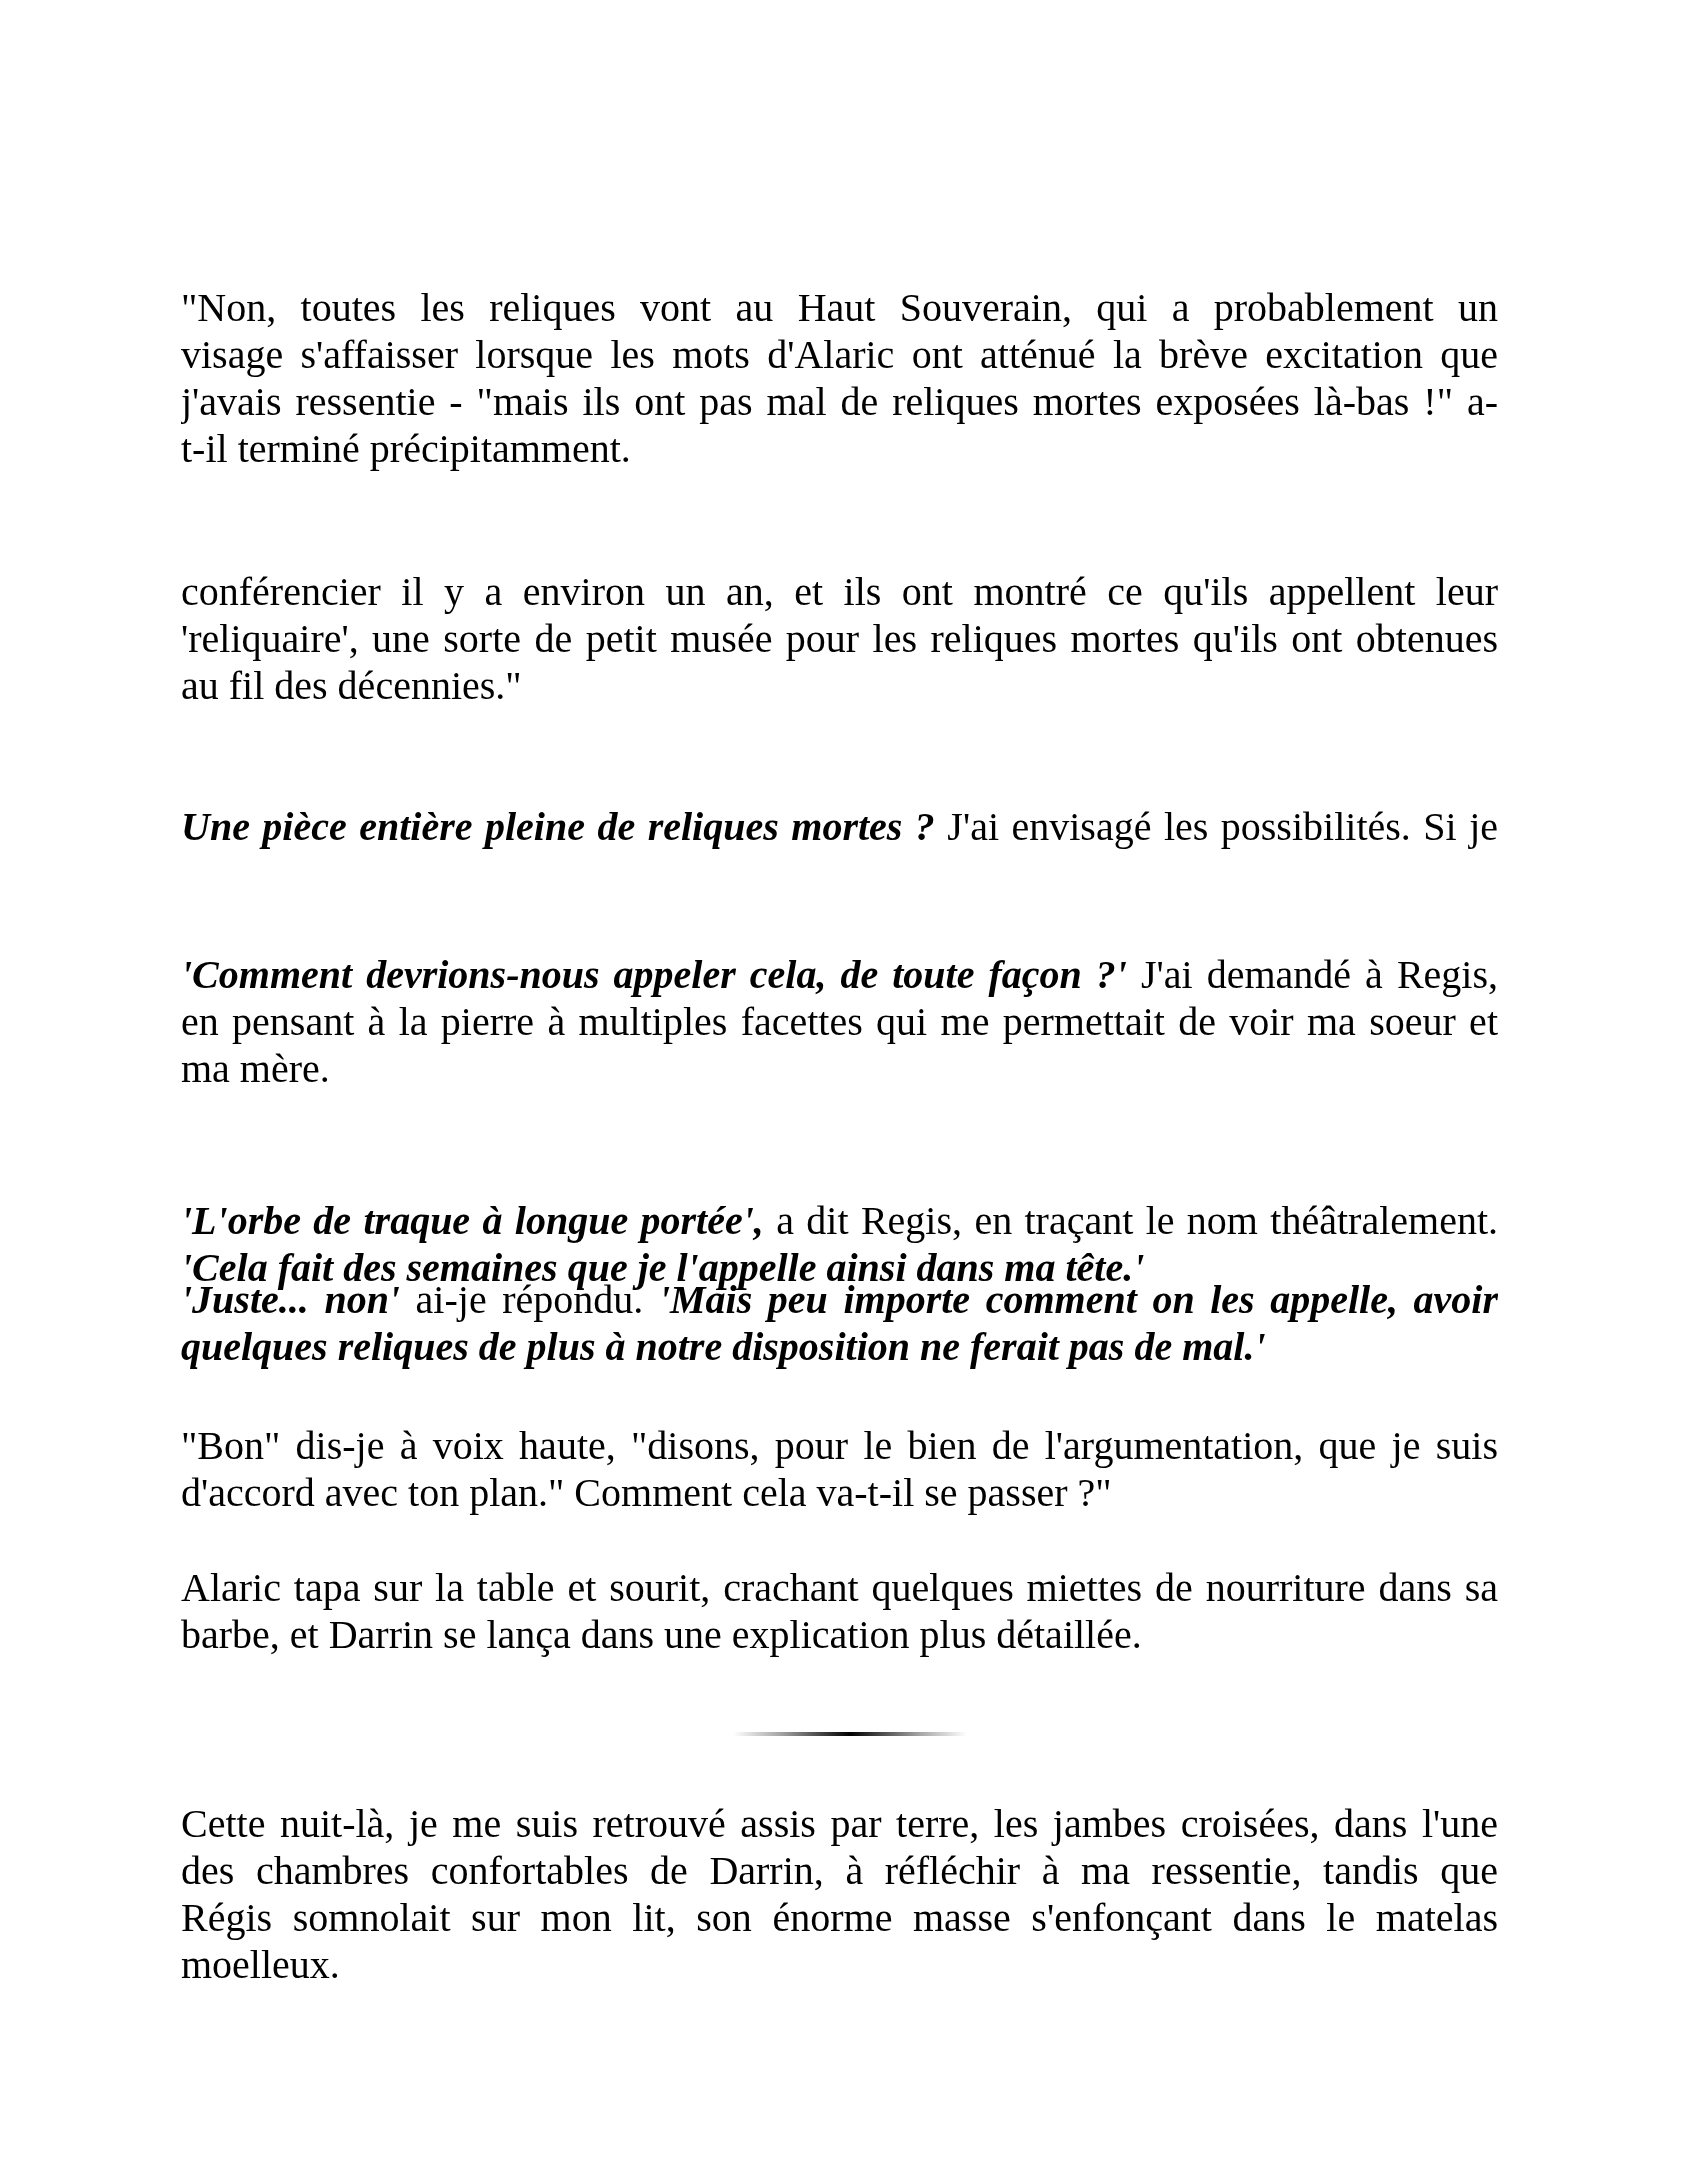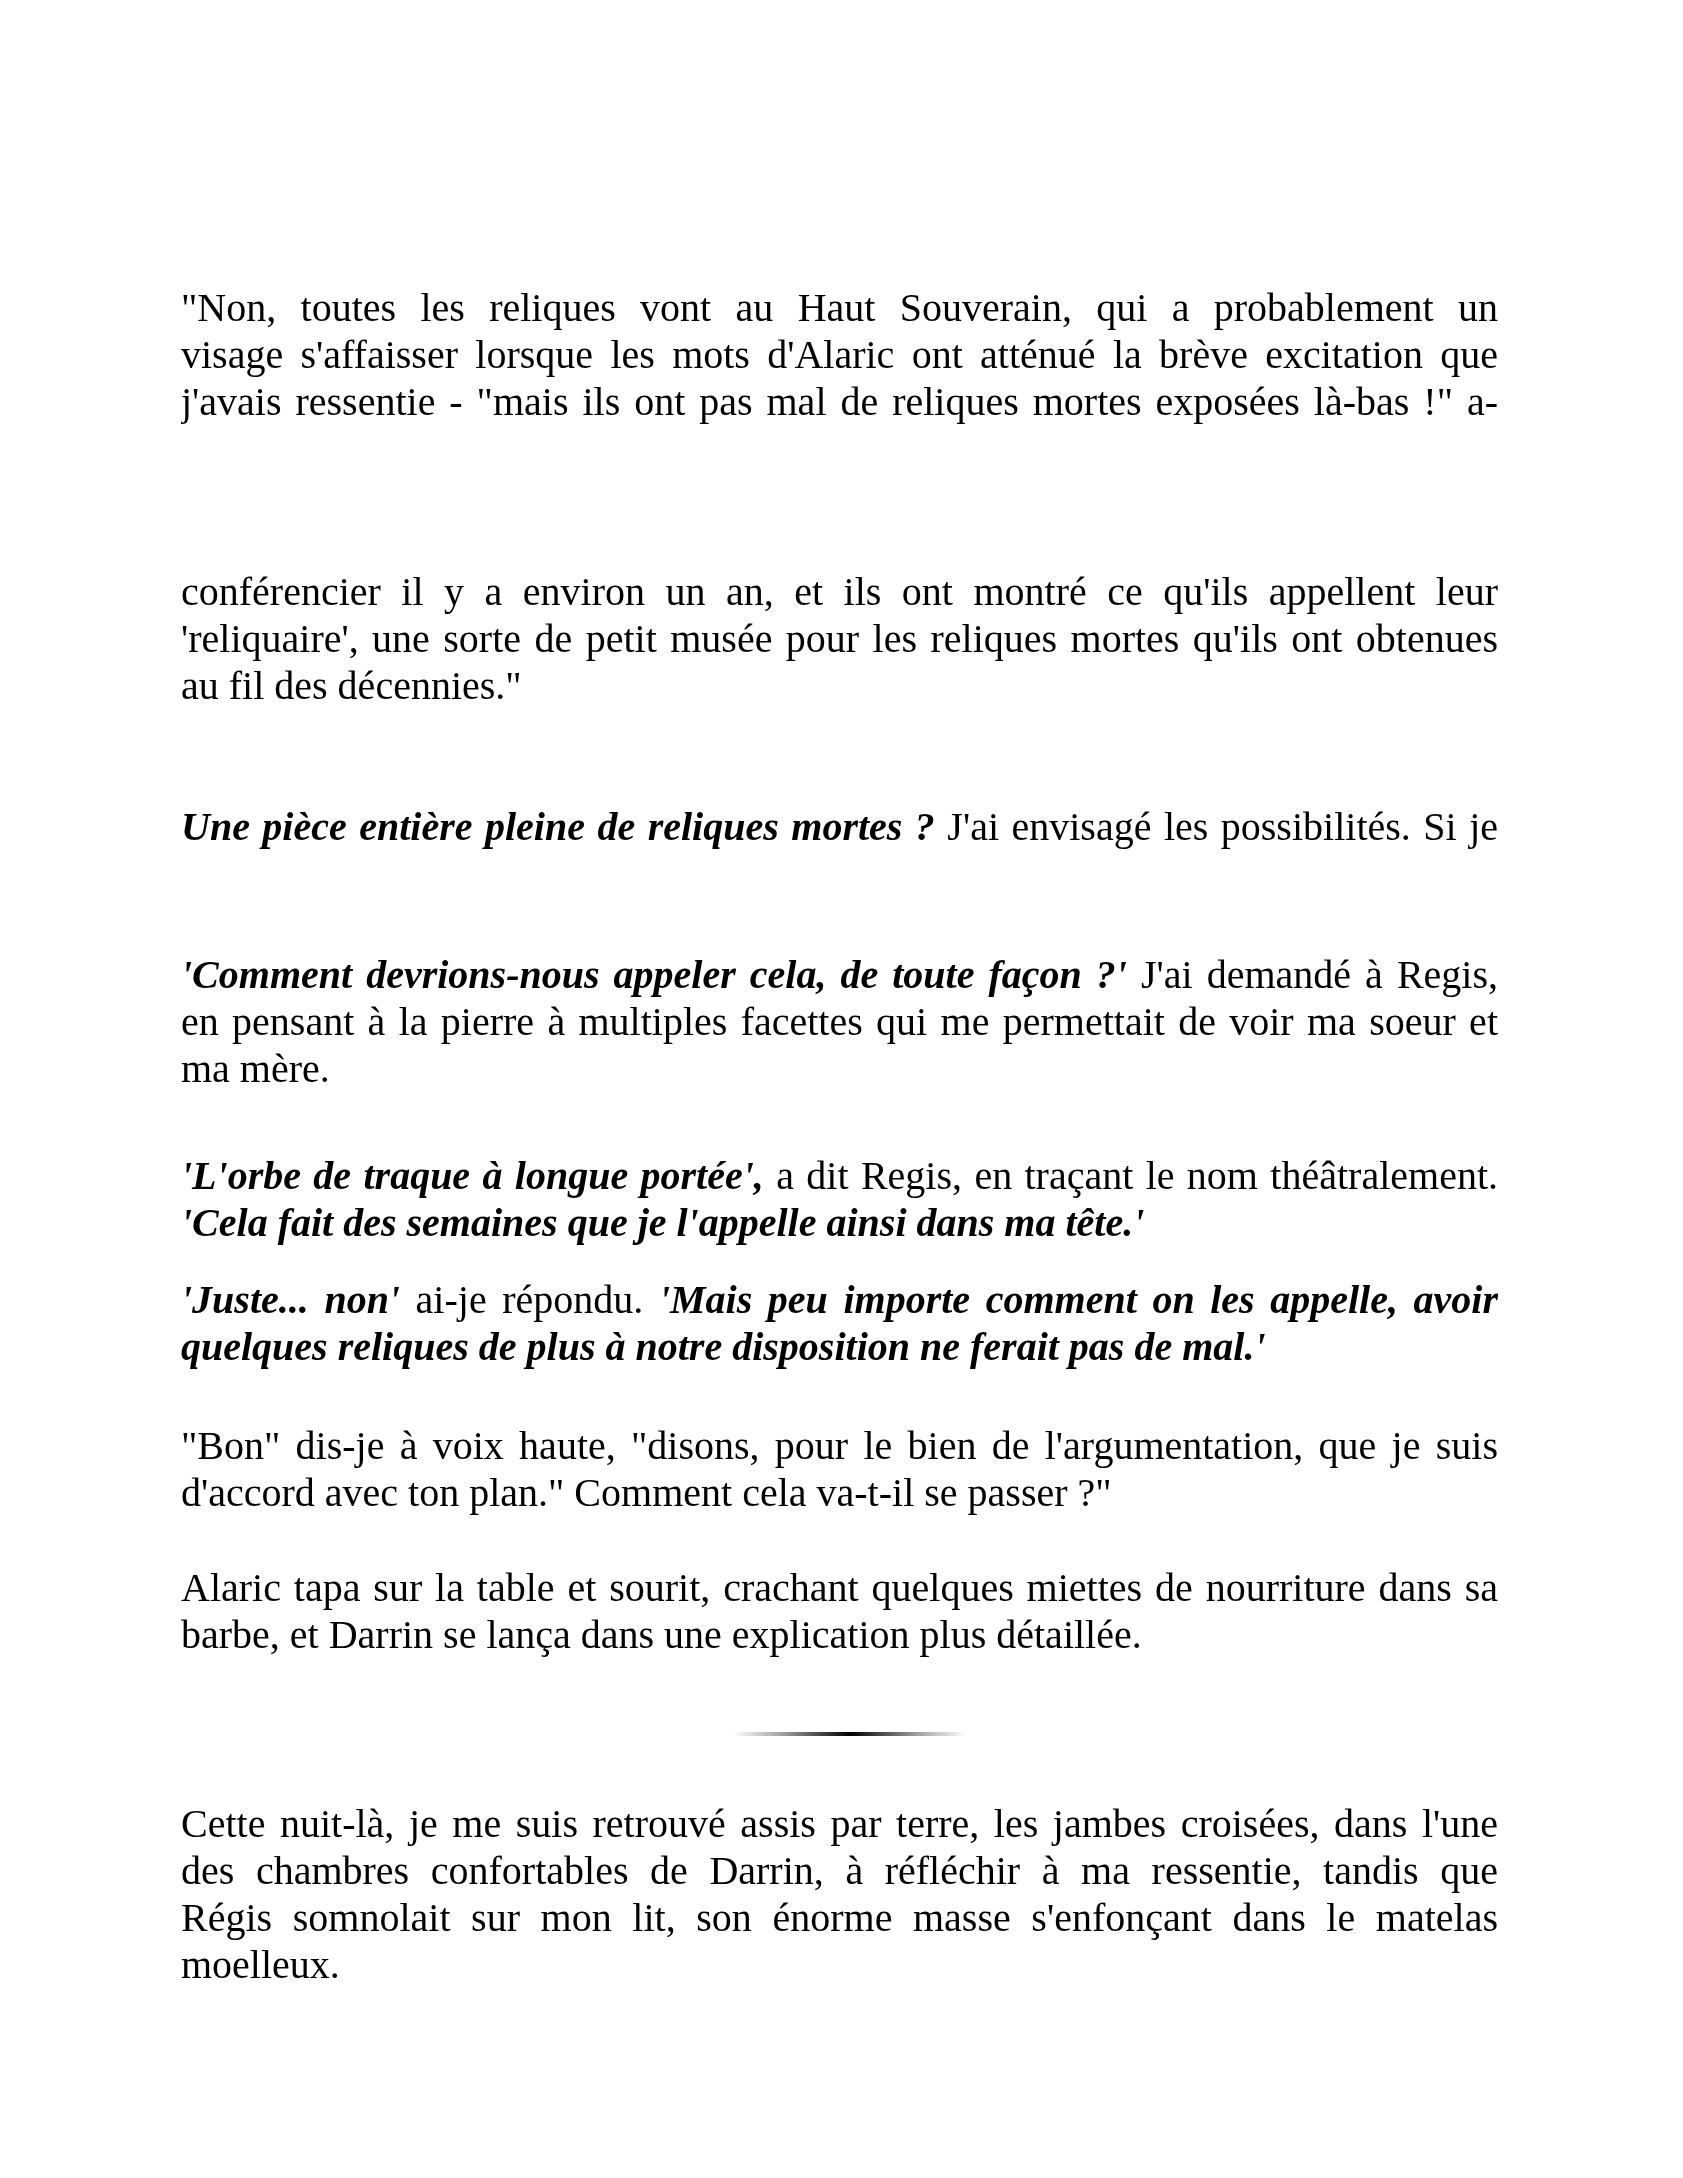--- a/index.html
+++ b/index.html
@@ -14,35 +14,36 @@
          border-radius: 2px; }
 </style>
 </head>
 <body>
 
 <div class="page">
   <div class="para" style="top:284px">
       <span class="line full"><span>"Non, toutes les reliques vont au Haut Souverain, qui a probablement un</span></span>
       <span class="line full"><span>visage s'affaisser lorsque les mots d'Alaric ont atténué la brève excitation que</span></span>
       <span class="line full"><span>j'avais ressentie - "mais ils ont pas mal de reliques mortes exposées là-bas !" a-</span></span>
+      <span class="line"><span>t-il terminé précipitamment.</span></span>
     </div>
   <div class="para" style="top:568px">
       <span class="line full"><span>conférencier il y a environ un an, et ils ont montré ce qu'ils appellent leur</span></span>
       <span class="line full"><span>'reliquaire', une sorte de petit musée pour les reliques mortes qu'ils ont obtenues</span></span>
       <span class="line"><span>au fil des décennies."</span></span>
     </div>
   <div class="para" style="top:803px">
       <span class="line full"><span class="it">Une pièce entière pleine de reliques mortes ?</span><span> J'ai envisagé les possibilités. Si je</span></span>
     </div>
   <div class="para" style="top:951px">
       <span class="line full"><span class="it">'Comment devrions-nous appeler cela, de toute façon ?'</span><span> J'ai demandé à Regis,</span></span>
       <span class="line full"><span>en pensant à la pierre à multiples facettes qui me permettait de voir ma soeur et</span></span>
       <span class="line"><span>ma mère.</span></span>
     </div>
-  <div class="para" style="top:1152px">
+  <div class="para" style="top:1197px">
       <span class="line full"><span class="it">'L'orbe de traque à longue portée',</span><span> a dit Regis, en traçant le nom théâtralement.</span></span>
       <span class="line"><span class="it">'Cela fait des semaines que je l'appelle ainsi dans ma tête.'</span></span>
     </div>
   <div class="para" style="top:1276px">
       <span class="line full"><span class="it">'Juste... non'</span><span> ai-je répondu. </span><span class="it">'Mais peu importe comment on les appelle, avoir</span></span>
       <span class="line"><span class="it">quelques reliques de plus à notre disposition ne ferait pas de mal.'</span></span>
     </div>
   <div class="para" style="top:1422px">
       <span class="line full"><span>"Bon" dis-je à voix haute, "disons, pour le bien de l'argumentation, que je suis</span></span>
       <span class="line"><span>d'accord avec ton plan." Comment cela va-t-il se passer ?"</span></span>

